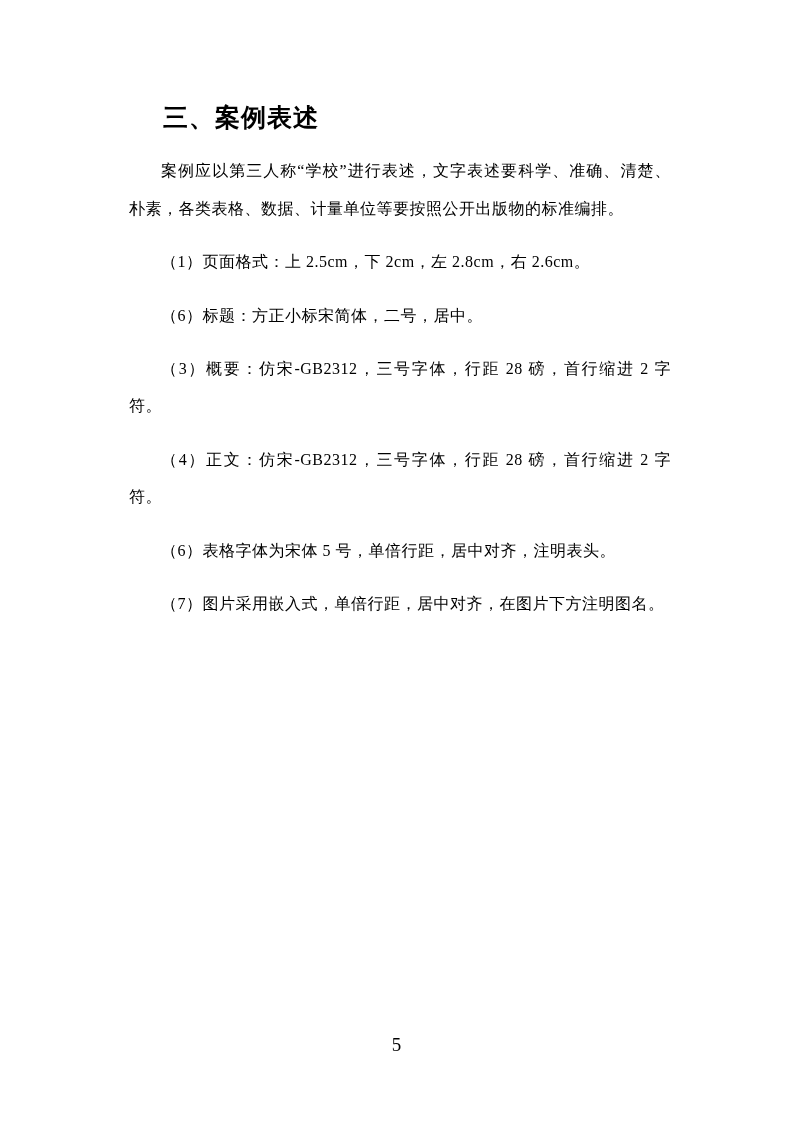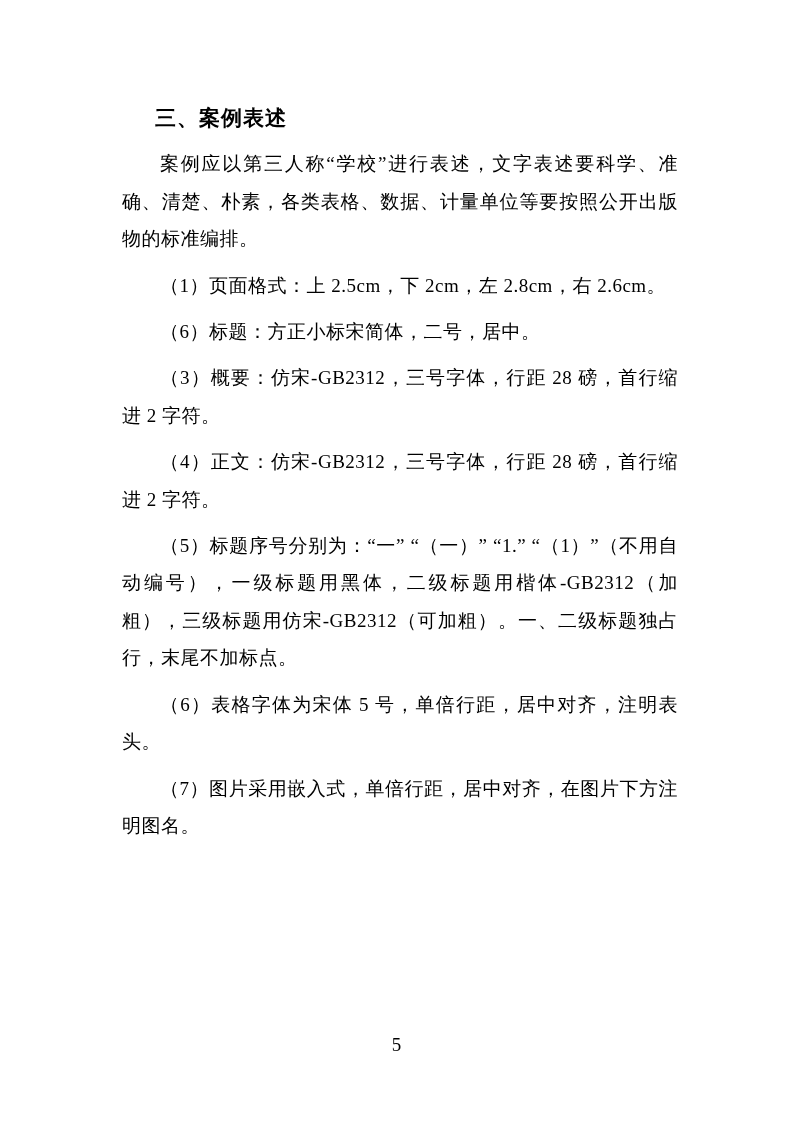--- a/index.html
+++ b/index.html
@@ -17,35 +17,35 @@
   }
   .content {
     position: absolute;
     left: 113px;
     top: 99px;
     width: 574px;
   }
   .section-heading {
     font-family: "Liberation Sans", sans-serif;
     font-weight: 700;
-    font-size: 21px;
+    font-size: 25px;
     line-height: 37.4px;
     text-indent: 2em;
     margin: 0;
     letter-spacing: 1px;
     color: #000000;
   }
   .para {
     font-family: "Liberation Serif", serif;
-    font-size: 19px;
+    font-size: 16px;
     line-height: 37.4px;
     text-indent: 2em;
     text-align: justify;
     text-justify: inter-character;
-    margin: 9px;
+    margin: 16px;
     letter-spacing: 0.5px;
     color: #000000;
   }
   .page-number {
     position: absolute;
     left: 0;
     right: 0;
     top: 1033px;
     text-align: center;
     font-family: "Liberation Serif", serif;
@@ -61,20 +61,19 @@
   <div class="content">
 
     <h2 class="section-heading">三、案例表述</h2>
     <p class="para">案例应以第三人称“学校”进行表述，文字表述要科学、准确、清楚、朴素，各类表格、数据、计量单位等要按照公开出版物的标准编排。</p>
 
 
     <p class="para">（1）页面格式：上 2.5cm，下 2cm，左 2.8cm，右 2.6cm。</p>
     <p class="para">（6）标题：方正小标宋简体，二号，居中。</p>
     <p class="para">（3）概要：仿宋-GB2312，三号字体，行距 28 磅，首行缩进 2 字符。</p>
     <p class="para">（4）正文：仿宋-GB2312，三号字体，行距 28 磅，首行缩进 2 字符。</p>
-    <p class="para">（5）标题序号分别为：“一” “（一）” “1.” “（1）”（不用自动编号），一级标题用黑体，二级标题用楷体-GB2312（加粗），三级标题用仿宋-GB2312（可加粗）。一、二级标题独占行，末尾不加标点。</p>
     <p class="para">（6）表格字体为宋体 5 号，单倍行距，居中对齐，注明表头。</p>
     <p class="para">（7）图片采用嵌入式，单倍行距，居中对齐，在图片下方注明图名。</p>
 
   </div>
 
   <div class="page-number">5</div>
 </div>
 
 </body></html>

